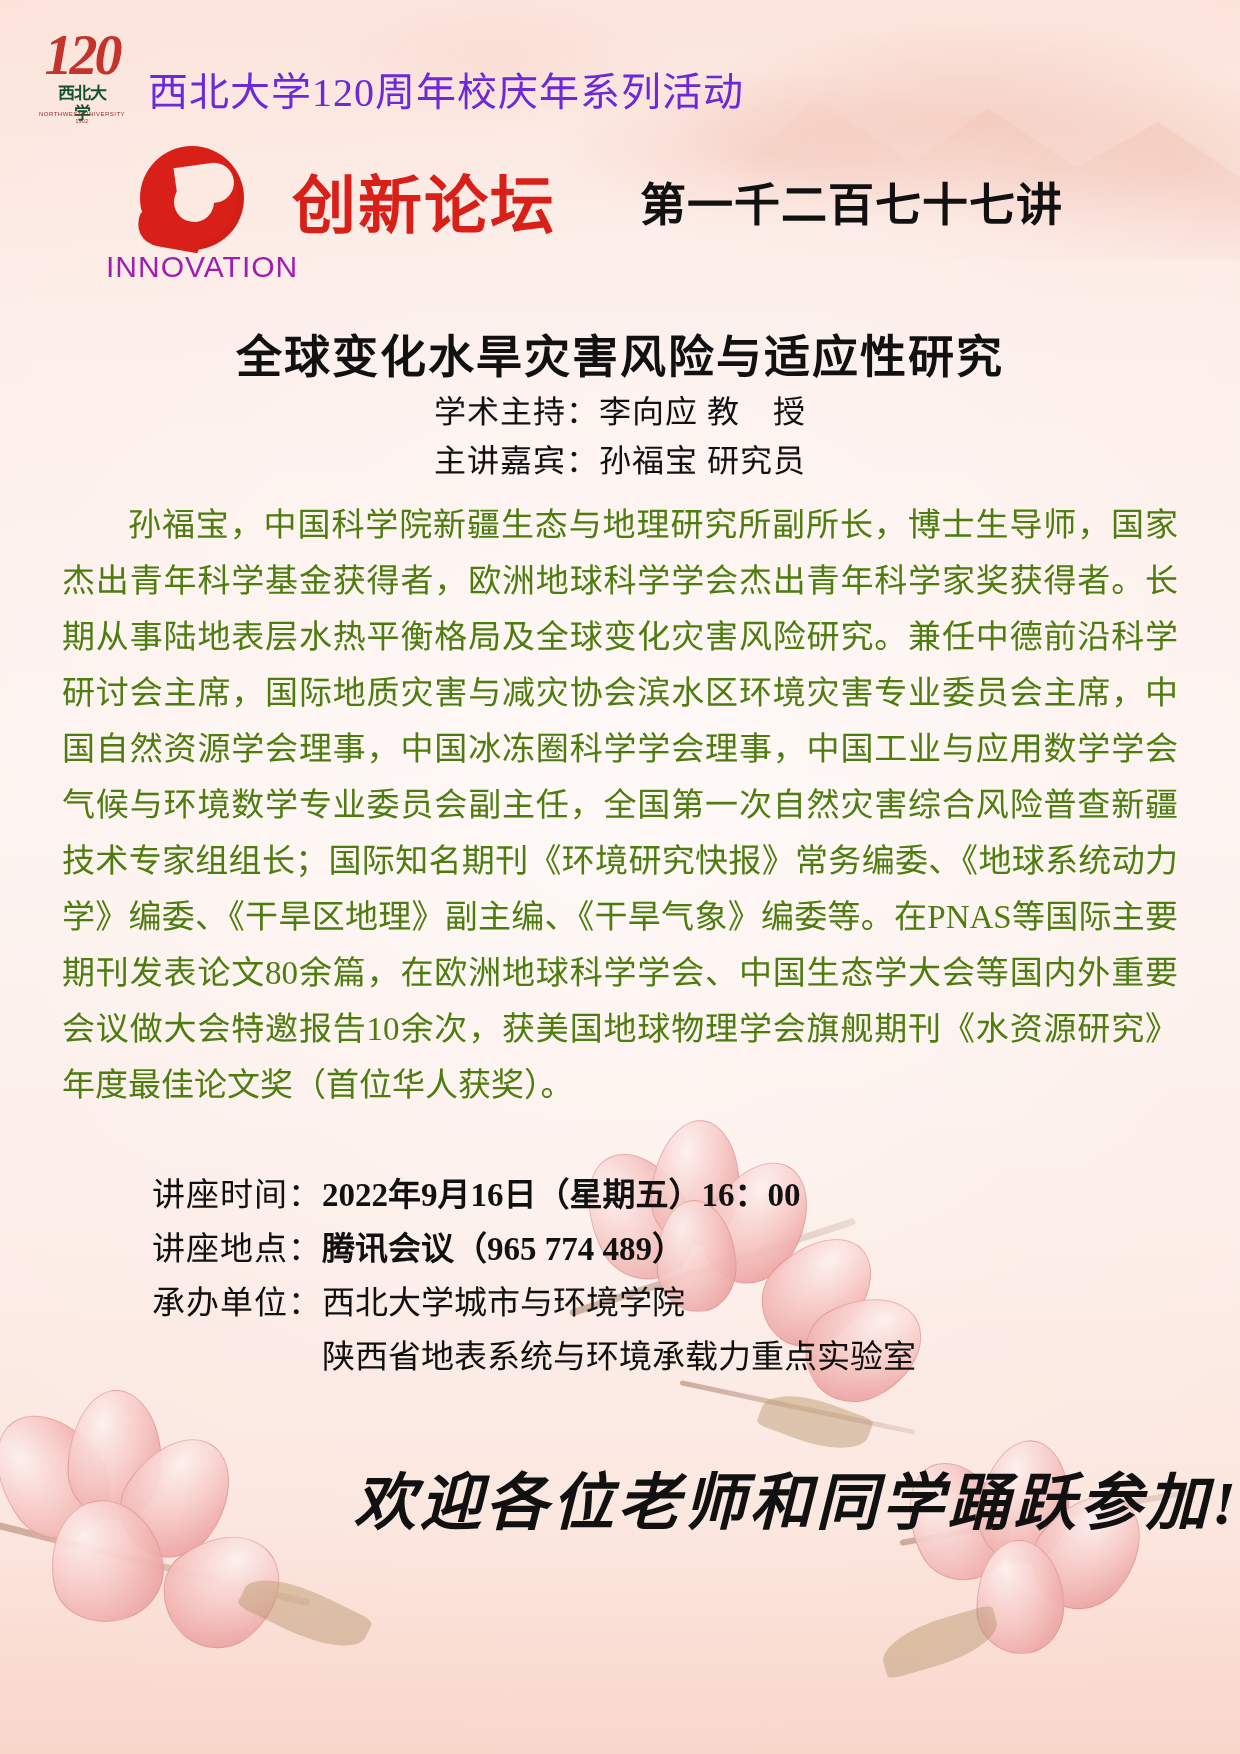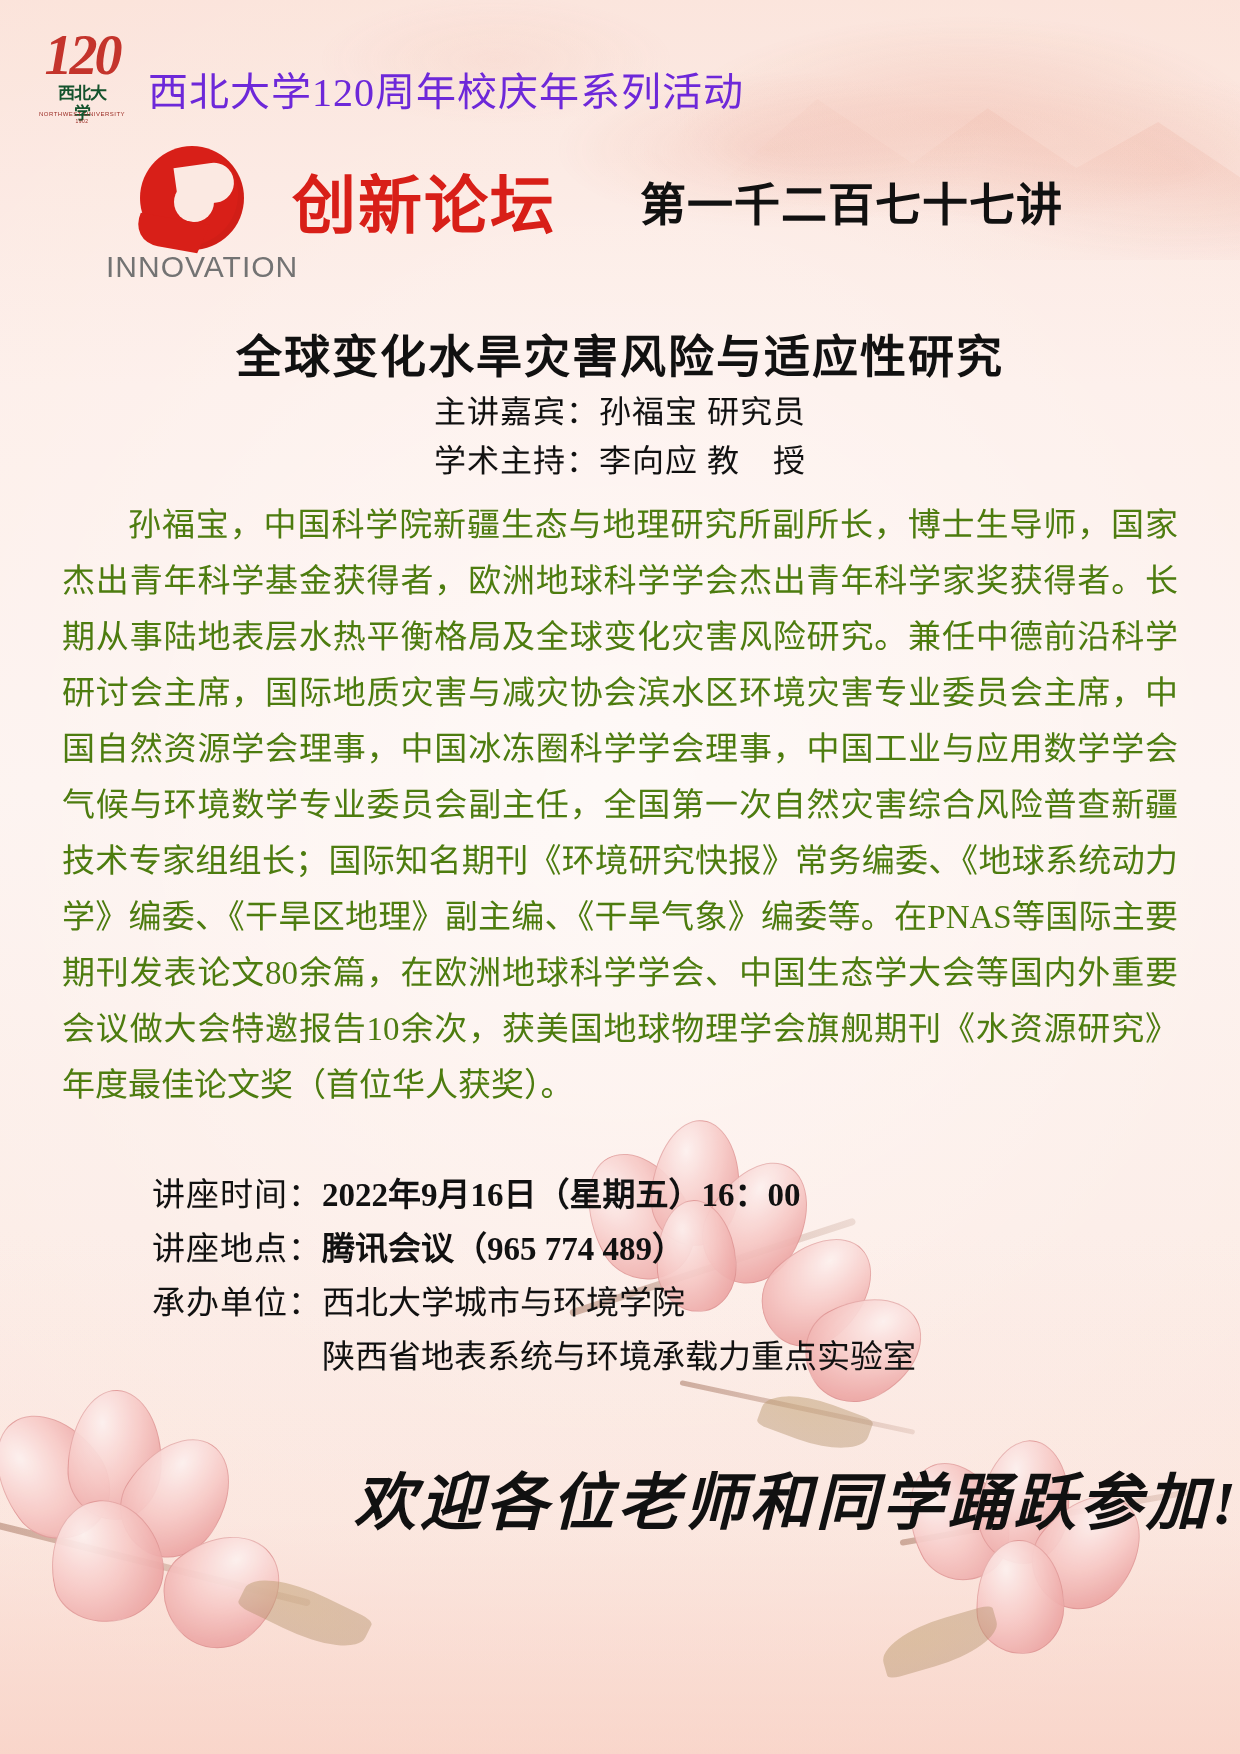--- a/index.html
+++ b/index.html
@@ -170,21 +170,21 @@
     background: #d81f18;
     border-radius: 0 0 0 40px;
     transform: rotate(10deg) skewX(-14deg);
   }
   .innov-word {
     position: absolute;
     left: 106px; top: 112px;
     font-family: "Liberation Sans", sans-serif;
     font-size: 30px;
     letter-spacing: 1px;
-    color: #737373;
+    color: #a21caf;
     font-weight: 500;
   }
   .forum-title {
     position: absolute;
     left: 292px; top: 16px;
     font-family: "Liberation Serif", serif;
     font-size: 64px;
     font-weight: 700;
     color: #d81f18;
     letter-spacing: 2px;
@@ -323,22 +323,22 @@
     <div class="innov-tail"></div>
   </div>
   <div class="innov-word">INNOVATION</div>
   <div class="forum-title">创新论坛</div>
   <div class="forum-session">第一千二百七十七讲</div>
 </div>
 
 <div class="lecture-title">全球变化水旱灾害风险与适应性研究</div>
 
 <div class="speaker-lines">
+  <div>学术主持：李向应 教　授</div>
   <div>主讲嘉宾：孙福宝 研究员</div>
-  <div>学术主持：李向应 教　授</div>
 </div>
 
 <div class="bio">孙福宝，中国科学院新疆生态与地理研究所副所长，博士生导师，国家杰出青年科学基金获得者，欧洲地球科学学会杰出青年科学家奖获得者。长期从事陆地表层水热平衡格局及全球变化灾害风险研究。兼任中德前沿科学研讨会主席，国际地质灾害与减灾协会滨水区环境灾害专业委员会主席，中国自然资源学会理事，中国冰冻圈科学学会理事，中国工业与应用数学学会气候与环境数学专业委员会副主任，全国第一次自然灾害综合风险普查新疆技术专家组组长；国际知名期刊《环境研究快报》常务编委、《地球系统动力学》编委、《干旱区地理》副主编、《干旱气象》编委等。在PNAS等国际主要期刊发表论文80余篇，在欧洲地球科学学会、中国生态学大会等国内外重要会议做大会特邀报告10余次，获美国地球物理学会旗舰期刊《水资源研究》年度最佳论文奖（首位华人获奖）。</div>
 
 <div class="info-block">
   <div class="info-line">
     <span class="lbl">讲座时间：</span><span class="val">2022年9月16日（星期五）16：00</span>
   </div>
   <div class="info-line">
     <span class="lbl">讲座地点：</span><span class="val">腾讯会议（965 774 489）</span>

